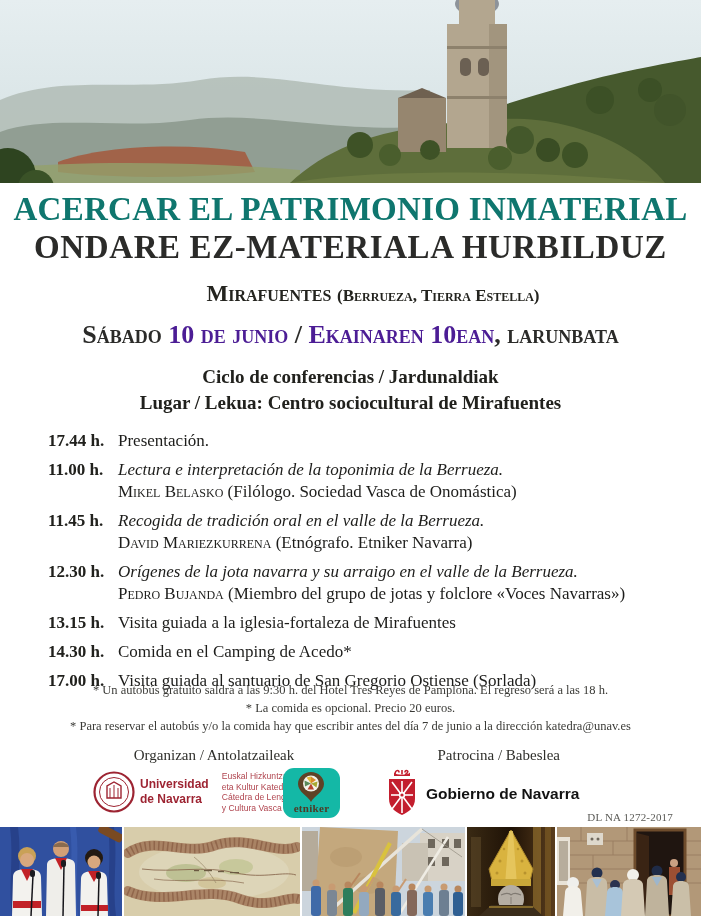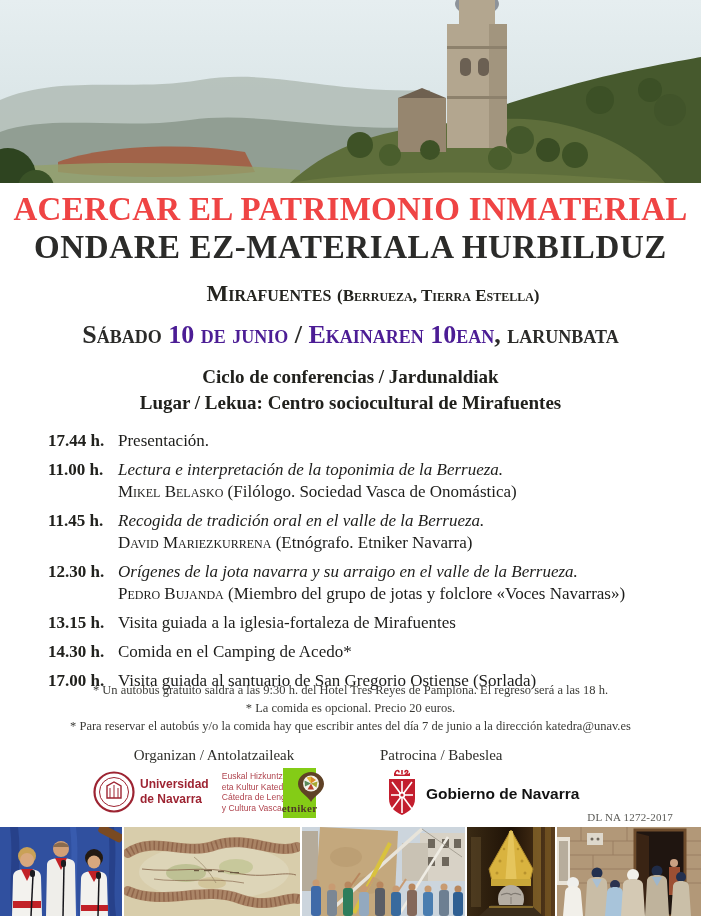--- a/index.html
+++ b/index.html
@@ -10,21 +10,21 @@
   .abs { position:absolute; }
   .ctr { left:0; right:0; text-align:center; }
   .sc  { font-variant:small-caps; }
   .red { color:#a81c24; }
 
   
   .header-photo { top:0; left:0; width:701px; height:183px; }
   .header-photo svg { display:block; width:701px; height:183px; }
 
   
-  .title-red  { top:191px; font-size:33px; font-weight:700; color:#ef4444; letter-spacing:.3px; }
+  .title-red  { top:191px; font-size:33px; font-weight:700; color:#0f766e; letter-spacing:.3px; }
   .title-dark { top:229px; font-size:33px; font-weight:700; color:#2b2b29; letter-spacing:.6px; }
 
   .place-line { top:281px; font-size:23px; font-weight:600; color:#24241f;padding-left:45px; }
   .place-detail { font-size:17px; }
 
   .date-line { top:320px; font-size:26px; font-weight:600; color:#2b2b29; }
   .date-line .red { color:#4c1d95; }
 
   .sub1 { top:366px; font-size:19px; font-weight:700; color:#21211d; }
   .sub2 { top:392px; font-size:19px; font-weight:700; color:#21211d; }
@@ -35,29 +35,29 @@
   .sch-time { flex:0 0 70px; font-weight:700; color:#21211d; }
   .sch-body { flex:1; }
   .sch-title.it { font-style:italic; }
   .sch-speaker { line-height:22px; }
 
   
   .notes { top:681px; font-size:12.5px; color:#3a3a36; line-height:18px; }
 
   
   .org-heading { top:747px; left:88px; width:252px; text-align:center; font-size:15px; color:#2f2f2b; }
-  .spo-heading { top:747px; left:380px; width:180px; text-align:left; font-size:15px; color:#2f2f2b; }
+  .spo-heading { top:747px; left:380px; width:180px; text-align:right; font-size:15px; color:#2f2f2b; }
 
   .unav-logo { top:768px; left:93px; width:188px; height:48px; display:flex; align-items:center; }
   .unav-seal { width:42px; height:42px; flex:0 0 42px; }
   .unav-name { margin-left:5px; font-family:"Liberation Sans", sans-serif; font-size:12px; line-height:15px; font-weight:700; color:#9d2432; }
   .unav-divider { width:2px; height:42px; background:#9d2432; margin:0 6px 0 7px; }
   .unav-chair { font-family:"Liberation Sans", sans-serif; font-size:8.6px; line-height:10.5px; color:#b0454f; white-space:nowrap; }
 
-  .etniker-logo { top:768px; left:283px; width:33px; height:50px; background:#84cc16; display:flex; flex-direction:column; align-items:center; justify-content:flex-end; padding-bottom:4px; }
+  .etniker-logo { top:768px; left:283px; width:57px; height:50px; background:#14b8a6; display:flex; flex-direction:column; align-items:center; justify-content:flex-end; padding-bottom:4px;border-radius:11px; }
   .etniker-pin { position:absolute; top:4px; left:15px; width:26px; height:30px; }
   .etniker-label { font-size:11px; font-weight:700; color:#4e3a26; letter-spacing:.3px; }
 
   .gn-logo { top:769px; left:387px; display:flex; align-items:center; }
   .gn-shield { width:30px; height:48px; flex:0 0 30px; }
   .gn-name { margin-left:9px; font-family:"Liberation Sans", sans-serif; font-size:15.5px; line-height:17px; font-weight:700; color:#121212; }
 
   .legal { top:811px; right:28px; font-size:11px; color:#5a5a56; letter-spacing:.2px; }
 
   

